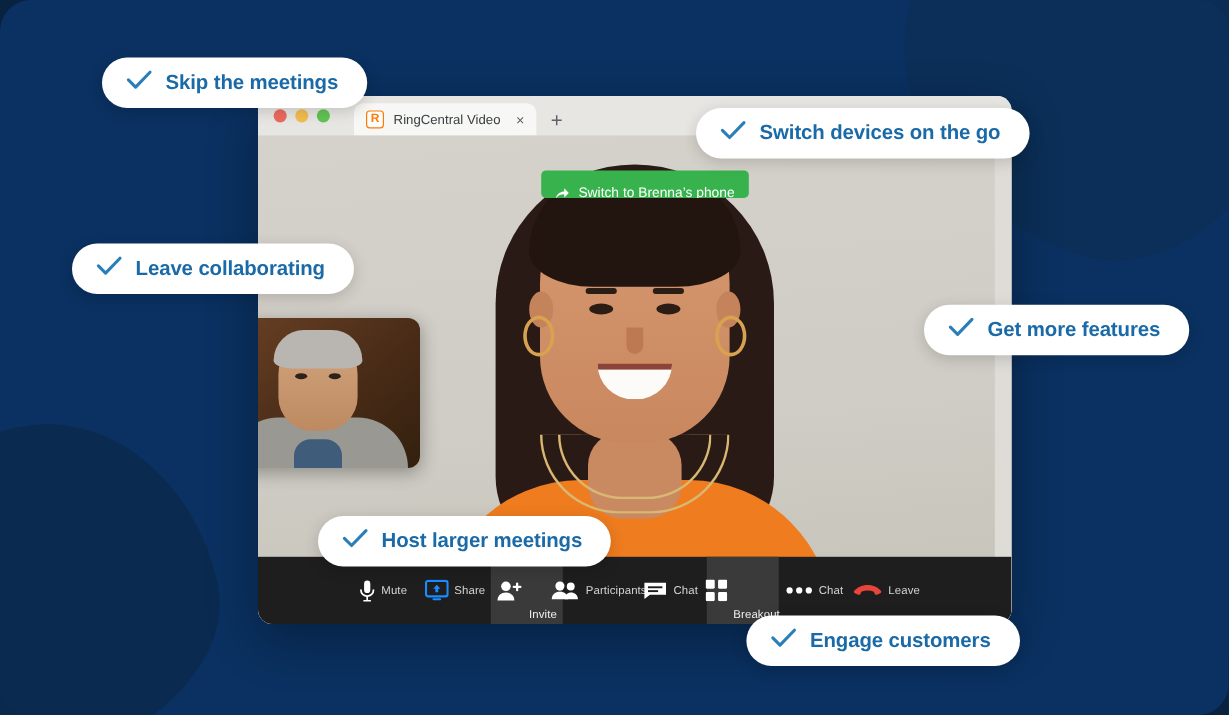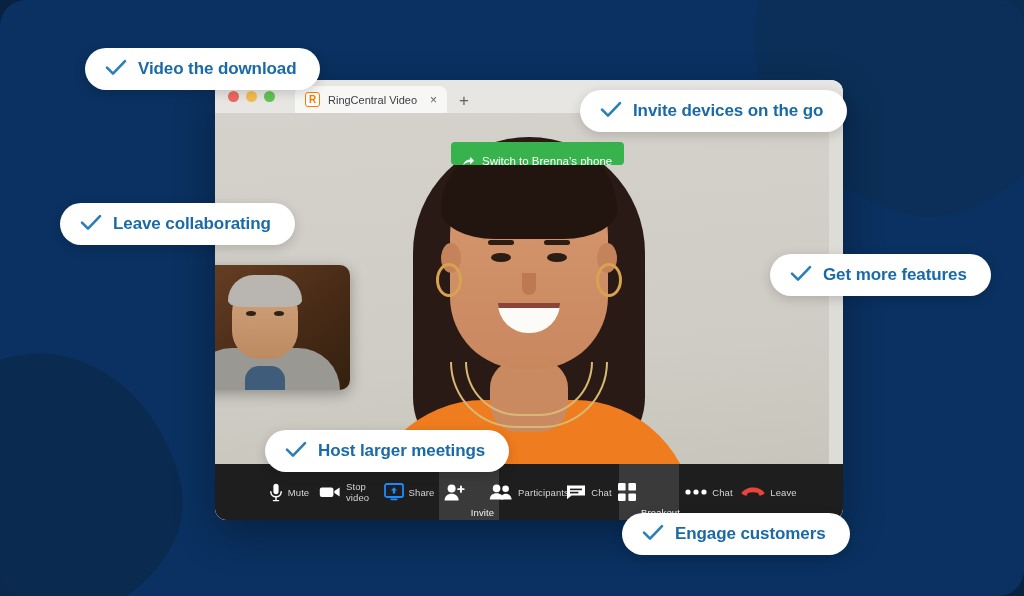--- a/index.html
+++ b/index.html
@@ -297,29 +297,20 @@
           <svg width="14" height="19" viewBox="0 0 14 19" fill="none">
             <rect x="4.4" y="0.8" width="5.2" height="10.4" rx="2.6" fill="#fff"></rect>
             <path d="M1.8 8.8C1.8 11.6 4.1 13.8 7 13.8C9.9 13.8 12.2 11.6 12.2 8.8" stroke="#fff" stroke-width="1.5" fill="none" stroke-linecap="round"></path>
             <rect x="6.3" y="13.6" width="1.4" height="3.6" fill="#fff"></rect>
             <rect x="3.7" y="16.9" width="6.6" height="1.4" rx="0.7" fill="#fff"></rect>
           </svg>
         </span>
         <span class="tb-label">Mute</span>
       </div>
 
-      <div class="tb-item">
-        <span class="tb-icon">
-          <svg width="22" height="14" viewBox="0 0 22 14" fill="none">
-            <rect x="0.8" y="2.4" width="13.6" height="9.6" rx="2" fill="#fff"></rect>
-            <path d="M15.4 6L20.6 2.6V11.4L15.4 8Z" fill="#fff"></path>
-          </svg>
-        </span>
-        <span class="tb-label">Stop video</span>
-      </div>
 
       <div class="tb-item">
         <span class="tb-icon">
           <svg width="20" height="18" viewBox="0 0 20 18" fill="none">
             <rect x="1" y="1" width="18" height="13" rx="1.8" stroke="#1a8cff" stroke-width="1.8" fill="none"></rect>
             <path d="M10 4.2L13 7.6H11.2V10.6H8.8V7.6H7L10 4.2Z" fill="#1a8cff"></path>
             <rect x="6.4" y="15.6" width="7.2" height="1.6" rx="0.8" fill="#1a8cff"></rect>
           </svg>
         </span>
         <span class="tb-label">Share</span>
@@ -395,30 +386,30 @@
     </div>
   </div>
 </div>
 
 <div class="pill" id="pill-skip">
   <span class="pill-check">
     <svg width="22" height="17" viewBox="0 0 22 17" fill="none">
       <path d="M2 8.6L8 14.6L20 2.2" stroke="#2a7fb8" stroke-width="2.6" stroke-linecap="round" stroke-linejoin="round"></path>
     </svg>
   </span>
-  <span class="pill-label">Video the download</span>
+  <span class="pill-label">Skip the meetings</span>
 </div>
 
 <div class="pill" id="pill-switch">
   <span class="pill-check">
     <svg width="22" height="17" viewBox="0 0 22 17" fill="none">
       <path d="M2 8.6L8 14.6L20 2.2" stroke="#2a7fb8" stroke-width="2.6" stroke-linecap="round" stroke-linejoin="round"></path>
     </svg>
   </span>
-  <span class="pill-label">Invite devices on the go</span>
+  <span class="pill-label">Switch devices on the go</span>
 </div>
 
 <div class="pill" id="pill-keep">
   <span class="pill-check">
     <svg width="22" height="17" viewBox="0 0 22 17" fill="none">
       <path d="M2 8.6L8 14.6L20 2.2" stroke="#2a7fb8" stroke-width="2.6" stroke-linecap="round" stroke-linejoin="round"></path>
     </svg>
   </span>
   <span class="pill-label">Leave collaborating</span>
 </div>

